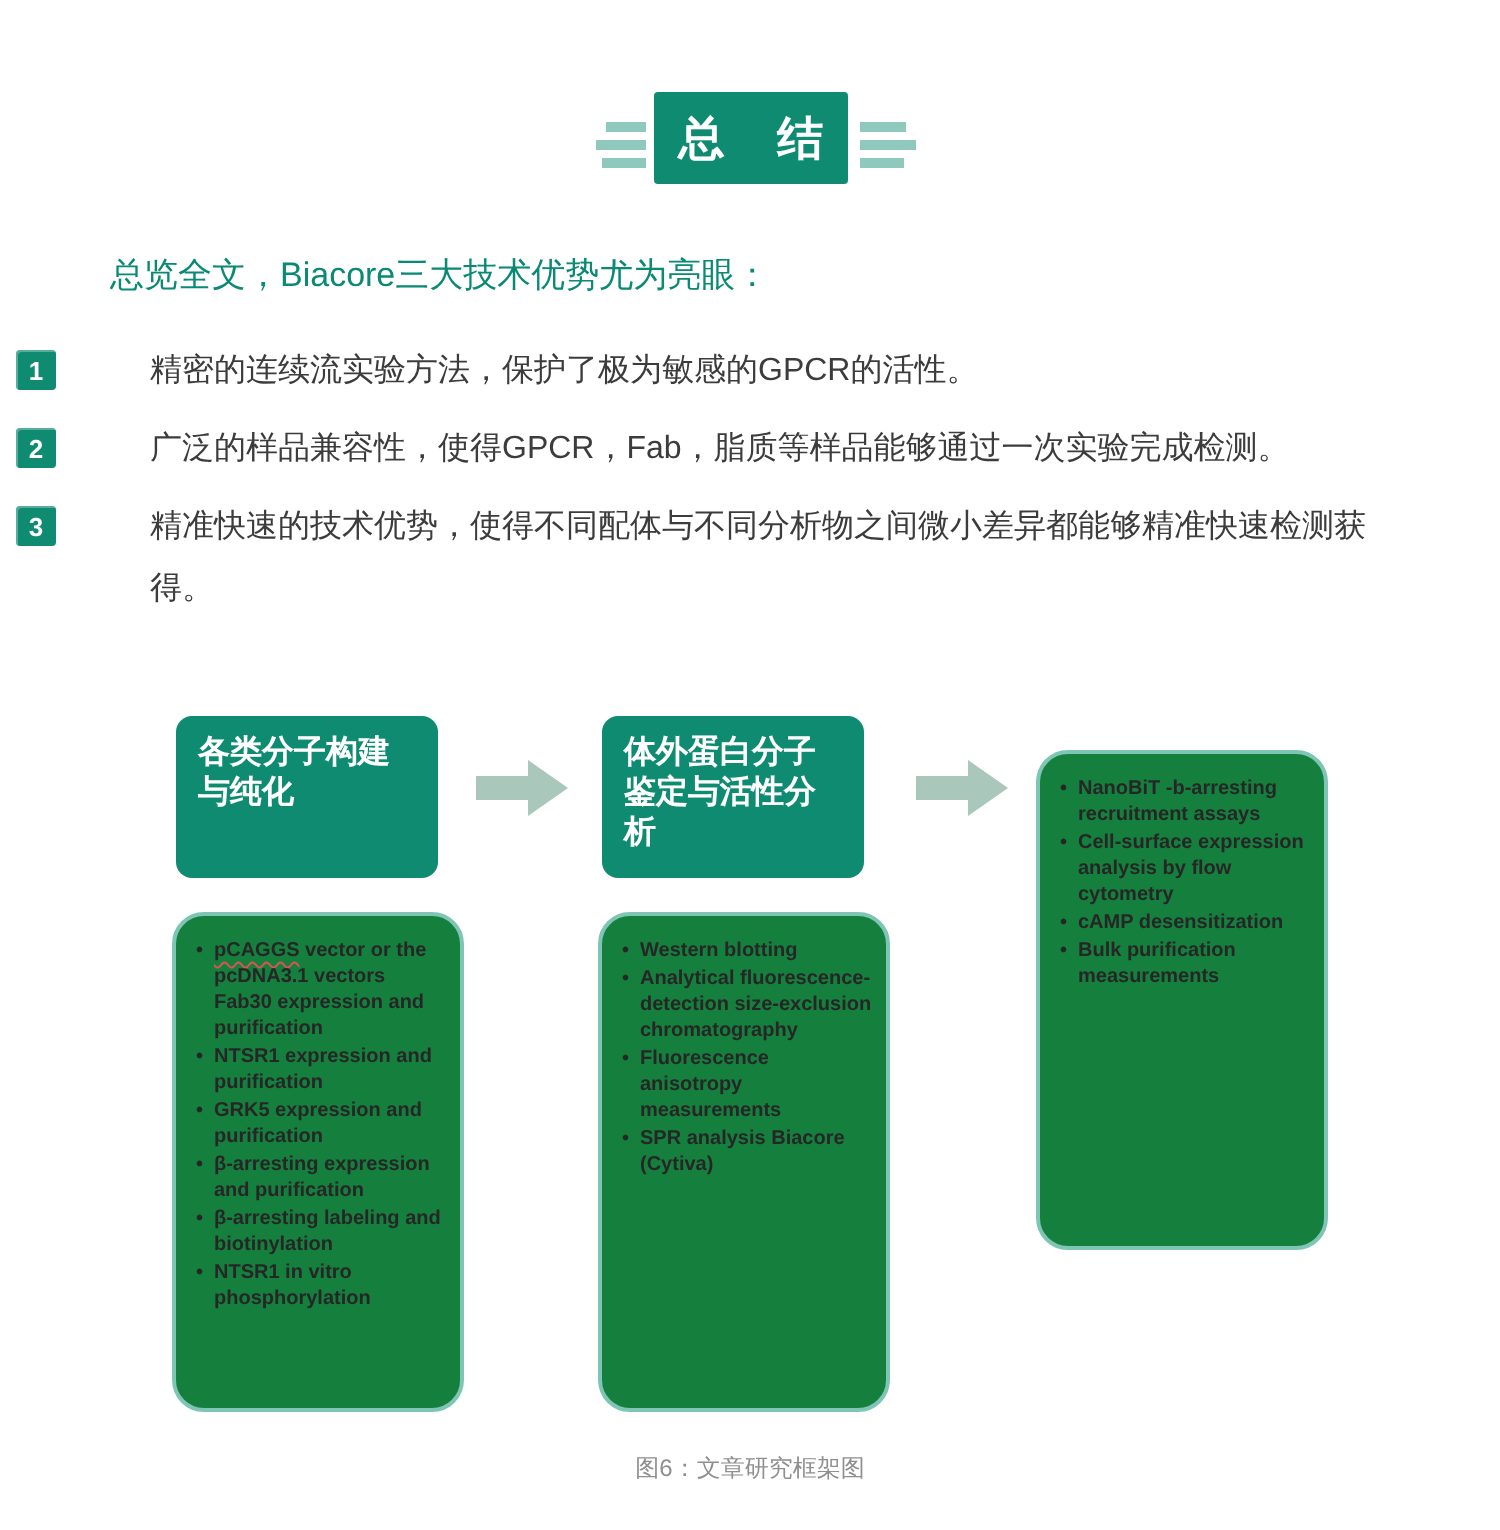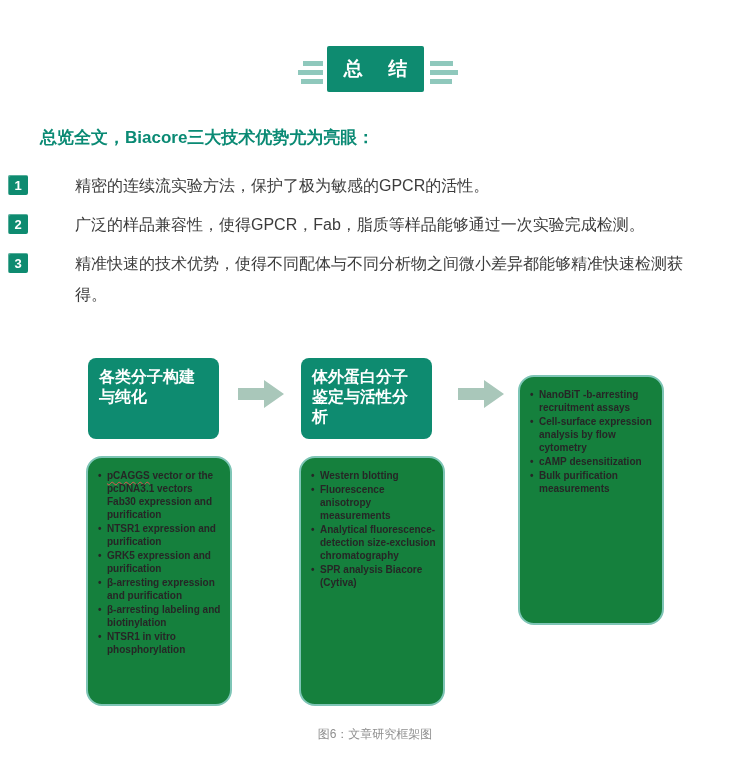--- a/index.html
+++ b/index.html
@@ -5,36 +5,36 @@
   html,body { margin:0; padding:0; background:#ffffff; }
   .page {
     position:relative; width:750px; height:765px; background:#ffffff;
     font-family:"Liberation Sans","DejaVu Sans",sans-serif; overflow:hidden;
   }
 
   
   .badge-band { position:absolute; top:46px; left:0; right:0; height:46px; }
   .badge {
     position:absolute; left:327px; top:0; width:97px; height:46px;
-    background:var(--green,#0E8B70); color:#ffffff; font-size:19px; font-weight:bold;
+    background:var(--green,#0E8B70); color:#ffffff; font-size:23px; font-weight:bold;
     letter-spacing:10px; display:flex; align-items:center; justify-content:center;
     padding-left:10px; box-sizing:border-box; border-radius:2px;
   }
   .bar { position:absolute; height:5px; background:var(--deco,#8FC8BC); }
   .l1 { top:15px; left:303px; width:20px; }
   .l2 { top:24px; left:298px; width:25px; }
   .l3 { top:33px; left:301px; width:22px; }
   .r1 { top:15px; left:430px; width:23px; }
   .r2 { top:24px; left:430px; width:28px; }
   .r3 { top:33px; left:430px; width:22px; }
 
   
   .heading {
-    position:absolute; top:126px; left:40px; white-space:nowrap;
-    font-size:17px; font-weight:bold; color:var(--green-text,#0A8A74);
+    position:absolute; top:126px; left:55px; white-space:nowrap;
+    font-size:17px; font-weight:normal; color:var(--green-text,#0A8A74);
   }
   #points { position:absolute; top:170px; left:8px; width:702px; }
   .point { display:flex; align-items:flex-start; margin-bottom:8px; }
   .num {
     flex:0 0 20px; width:20px; height:20px; margin-top:5px; border-radius:2px;
     background:var(--green,#0E8B70); color:#ffffff; font-size:13px; font-weight:bold;
     display:flex; align-items:center; justify-content:center;
     box-shadow:inset 1px 1px 0 rgba(255,255,255,0.3);
   }
   .ptext { margin-left:47px; width:630px; font-size:16px; line-height:31px; color:var(--text-dark,#3C3C3C); }
@@ -122,22 +122,22 @@
             <li>β-arresting labeling and biotinylation</li>
             <li>NTSR1 in vitro phosphorylation</li>
           </ul>
         </div>
       </div>
       <div class="col c2">
         <div class="colhead">体外蛋白分子鉴定与活性分析</div>
         <div class="colbox">
           <ul class="bullets">
             <li>Western blotting</li>
+            <li>Analytical fluorescence-detection size-exclusion chromatography</li>
             <li>Fluorescence anisotropy measurements</li>
-            <li>Analytical fluorescence-detection size-exclusion chromatography</li>
             <li>SPR analysis Biacore (Cytiva)</li>
           </ul>
         </div>
       </div>
       <div class="col c3">
         <div class="colbox">
           <ul class="bullets">
             <li>NanoBiT -b-arresting recruitment assays</li>
             <li>Cell-surface expression analysis by flow cytometry</li>
             <li>cAMP desensitization</li>

